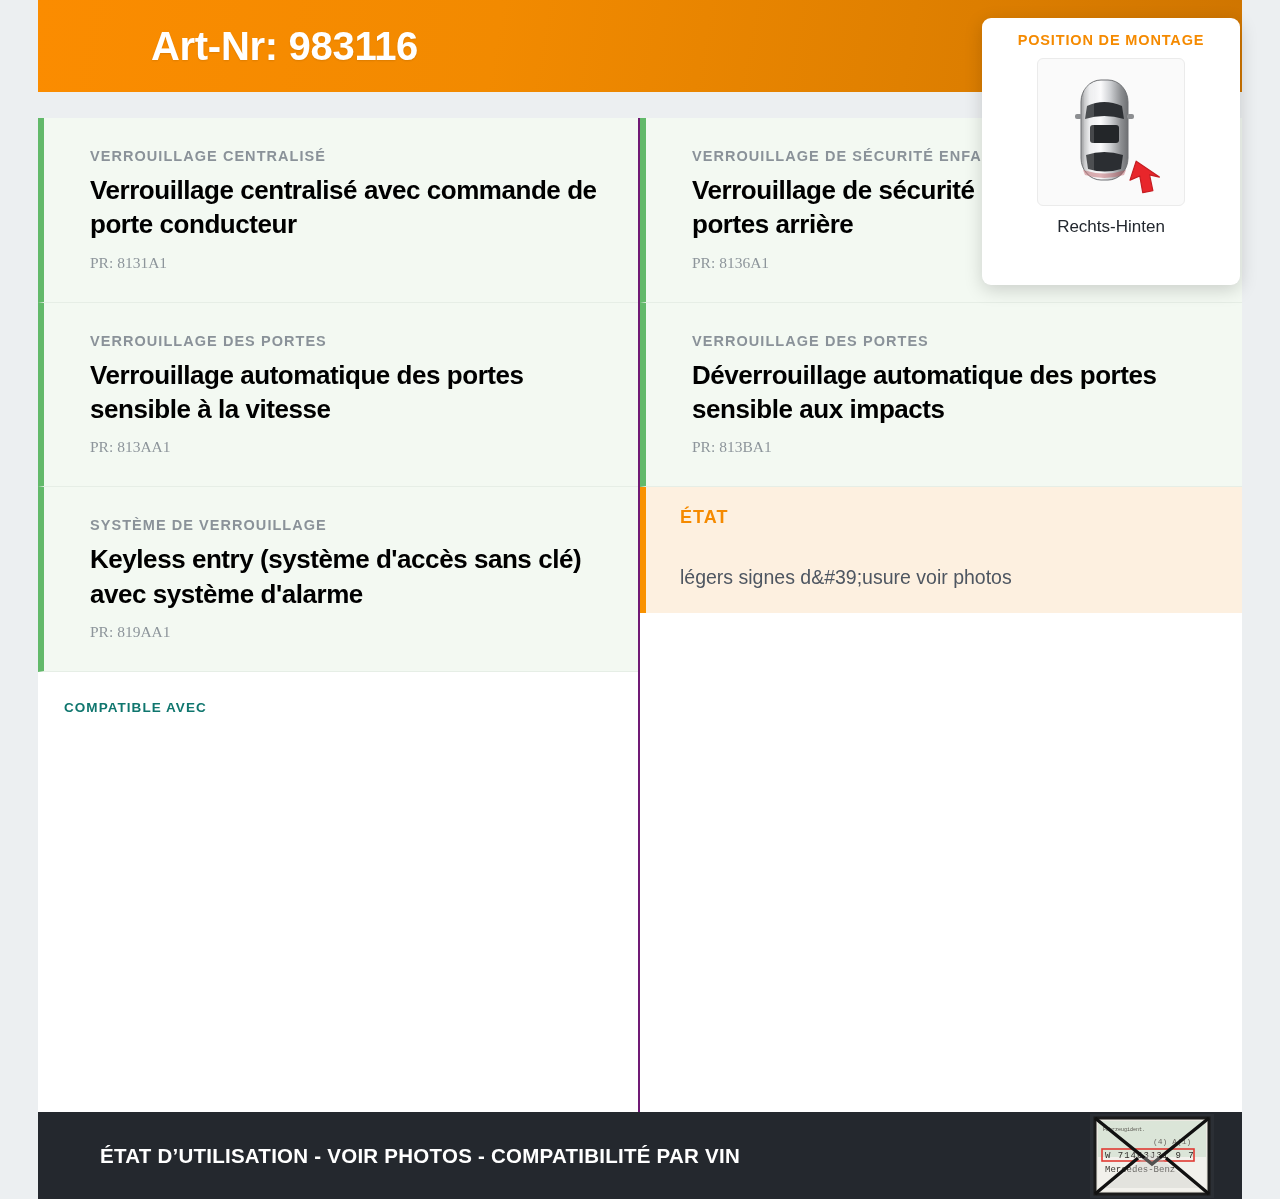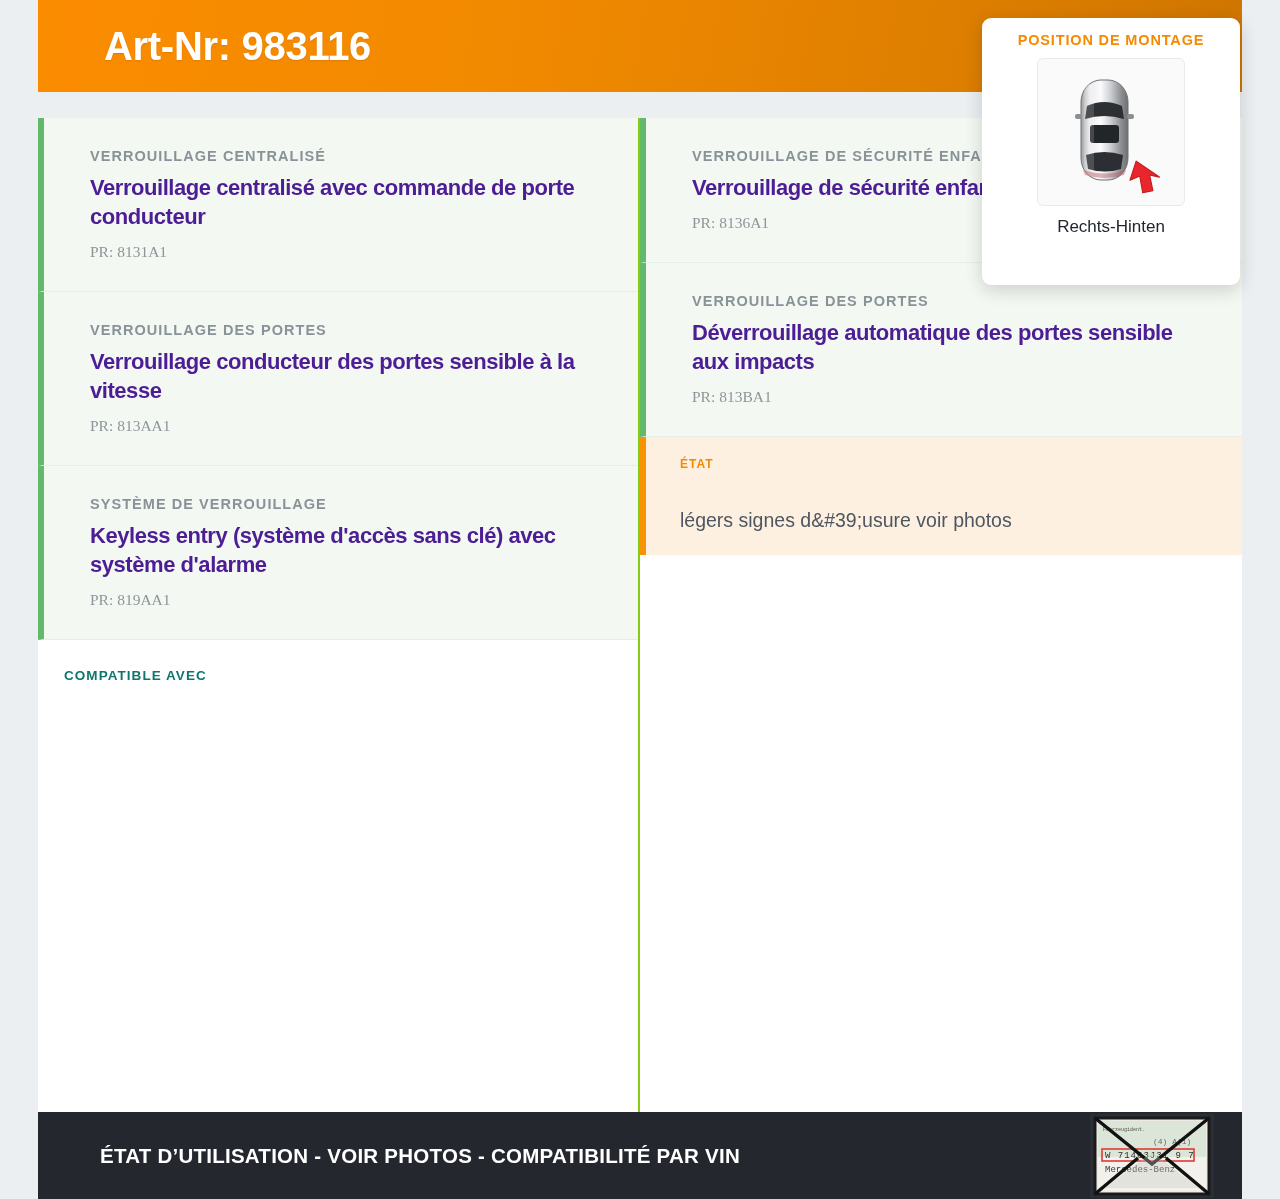--- a/index.html
+++ b/index.html
@@ -22,20 +22,21 @@
   
   .header {
     position: absolute;
     left: 38px;
     top: 0;
     width: 1204px;
     height: 92px;
     background: linear-gradient(100deg, #fb8c00 0%, #f28a00 38%, #e08000 72%, #cf7500 100%);
     display: flex;
     align-items: center;
+    padding-left: 47px;
   }
   .header-title {
     color: #ffffff;
     font-size: 40px;
     font-weight: bold;
     letter-spacing: -0.3px;
     margin-left: 66px;
     text-shadow: 0 1px 2px rgba(0,0,0,0.10);
   }
 
@@ -46,62 +47,62 @@
     top: 118px;
     width: 1204px;
     height: 994px;
     background: #ffffff;
     display: flex;
   }
   .col {
     position: relative;
     height: 100%;
   }
-  .col-left  { width: 602px; border-right: 2px solid #84cc16; }
+  .col-left  { width: 602px; border-right: 2px solid #701a75; }
   .col-right { width: 602px; }
 
   
   .card {
     position: relative;
     background: #f3f9f2;
     border-left: 6px solid #62b96a;
     border-bottom: 1px solid #e6eee6;
     padding: 30px 34px 30px 46px;
   }
   .card-label {
     color: #8a9299;
     font-size: 14.5px;
     font-weight: bold;
     letter-spacing: 1.05px;
     text-transform: uppercase;
     margin-bottom: 9px;
   }
   .card-title {
-    color: #4c1d95;
-    font-size: 22px;
+    color: #000000;
+    font-size: 26px;
     font-weight: bold;
     line-height: 1.32;
     letter-spacing: -0.45px;
     margin-bottom: 12px;
   }
   .card-pr {
     color: #8d959b;
     font-size: 15.5px;
     font-family: Liberation Serif, serif;
   }
 
   
   .state-card {
     background: #fdf0e0;
     border-left: 6px solid #f99200;
     padding: 20px 34px 22px 34px;
   }
   .state-label {
     color: #f58a00;
-    font-size: 12px;
+    font-size: 18px;
     font-weight: bold;
     letter-spacing: 1.05px;
     text-transform: uppercase;
     margin-bottom: 6px;
   }
   .state-text {
     color: #4e5661;
     font-size: 19.5px;
     line-height: 1.35;
     margin-top: 36px;
@@ -208,21 +209,21 @@
     <div class="col col-left">
 
       <div class="card">
         <div class="card-label">VERROUILLAGE CENTRALISÉ</div>
         <div class="card-title">Verrouillage centralisé avec commande de porte conducteur</div>
         <div class="card-pr">PR: 8131A1</div>
       </div>
 
       <div class="card">
         <div class="card-label">VERROUILLAGE DES PORTES</div>
-        <div class="card-title">Verrouillage conducteur des portes sensible à la vitesse</div>
+        <div class="card-title">Verrouillage automatique des portes sensible à la vitesse</div>
         <div class="card-pr">PR: 813AA1</div>
       </div>
 
       <div class="card">
         <div class="card-label">SYSTÈME DE VERROUILLAGE</div>
         <div class="card-title">Keyless entry (système d'accès sans clé) avec système d'alarme</div>
         <div class="card-pr">PR: 819AA1</div>
       </div>
 
       <div class="compat">

